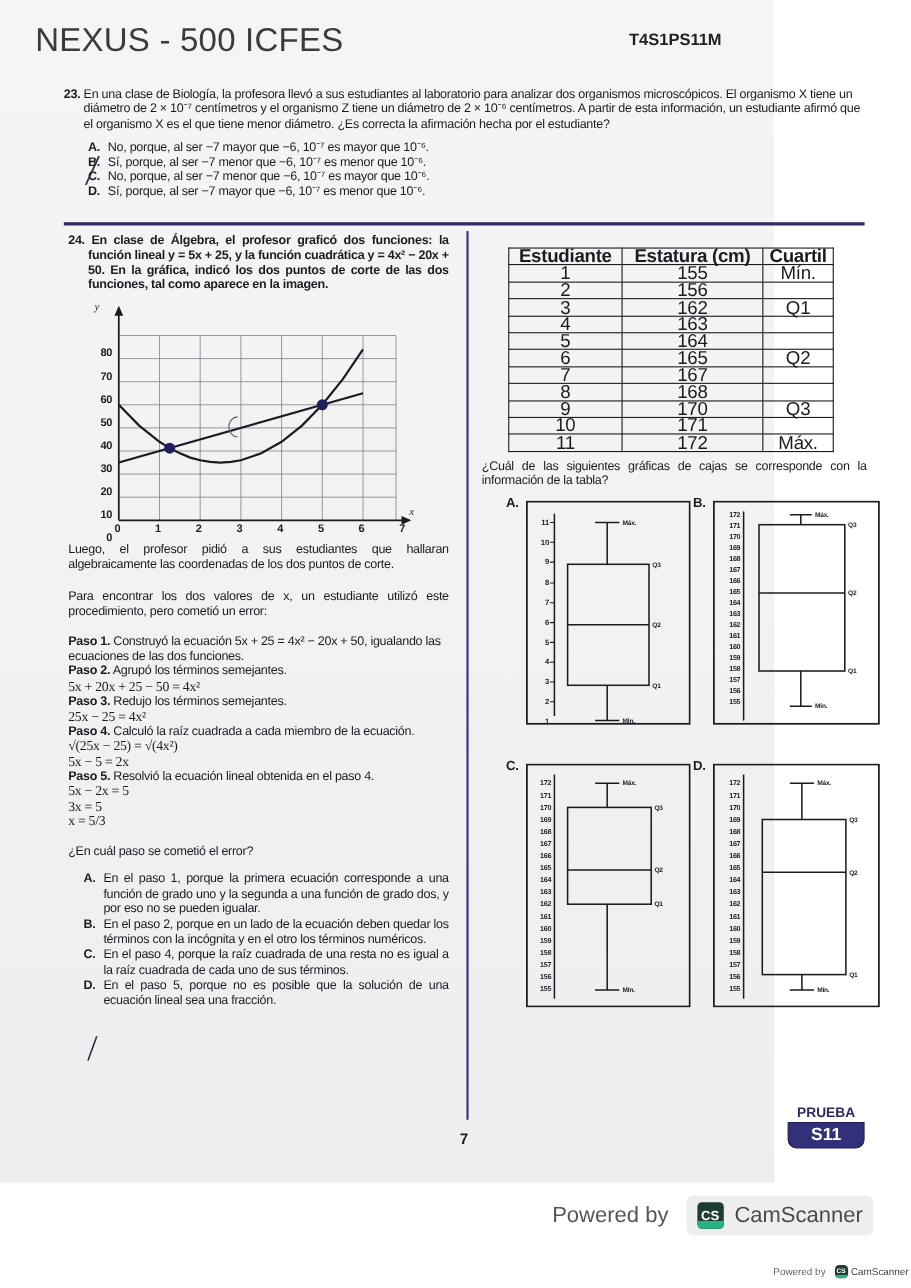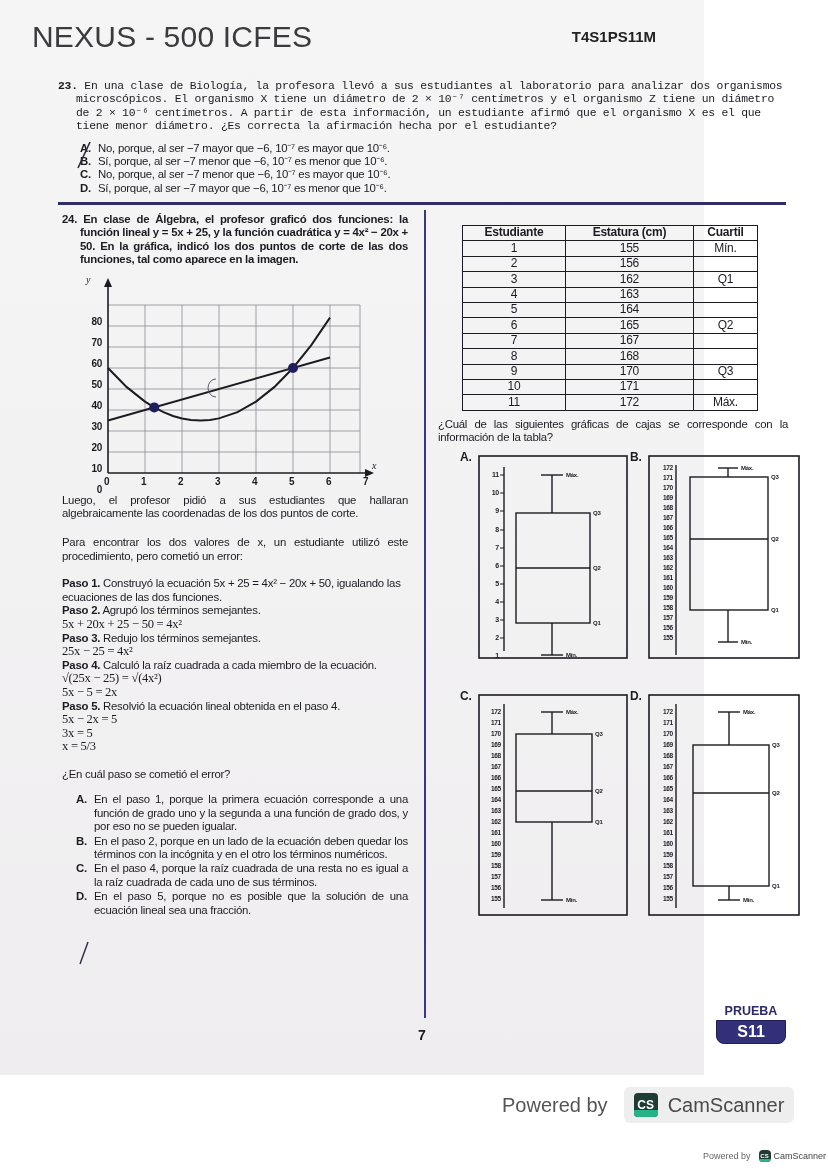--- a/index.html
+++ b/index.html
@@ -10,36 +10,36 @@
   }
   .page {
     position:absolute; left:0; top:0; width:704px; height:1075px;
     background:linear-gradient(180deg,#f6f5f5 0%,#f3f2f3 50%,#efedef 100%);
   }
   .hdr-title { position:absolute; left:32px; top:20px; font-size:30px; color:#3b3b3e; letter-spacing:0.2px; }
   .hdr-code { position:absolute; right:48px; top:28px; font-size:15px; font-weight:bold; color:#222; }
   .txt { font-size:11.4px; line-height:13.4px; letter-spacing:-0.25px; }
   .b { font-weight:bold; }
   .q23 { position:absolute; left:58px; top:80px; width:730px; }
-  .q23 .stem { padding-left:18px; text-indent:-18px;font-family:Liberation Mono, monospace; }
+  .q23 .stem { padding-left:18px; text-indent:-18px; }
   .opt { display:flex; }
   .opt .lt { width:18px; flex:0 0 18px; font-weight:bold; }
   .q23 .opts { margin-top:8px; padding-left:22px; }
   .hrule { position:absolute; left:58px; top:202px; width:728px; height:3px; background:#2f2d66; }
   .vrule { position:absolute; left:424px; top:210px; width:2px; height:808px; background:#3a3883; }
   .col1 { position:absolute; left:62px; top:213px; width:346px; }
   .col2 { position:absolute; left:438px; top:213px; width:350px; }
   .stem24 { padding-left:18px; text-indent:-18px; text-align:justify; }
   .graph { position:relative; width:300px; height:215px; margin:6px 0 0 14px; }
   .para { margin-top:10px; text-align:justify; }
   .math { font-family:Liberation Serif, serif; font-size:12.5px; }
   .steps div { line-height:13.6px; }
   .opts24 { margin-top:12px; padding-left:14px; }
   .opts24 .opt { margin-bottom:1px; text-align:justify; }
-  table.est { border-collapse:collapse; margin:12px 0 0 24px; width:296px; font-size:12px; }
+  table.est { border-collapse:collapse; margin:12px 0 0 24px; width:296px; font-size:17px; }
   table.est th, table.est td { border:1.6px solid #1b1b22; text-align:center; height:14.4px; padding:0; }
   table.est th { font-weight:bold; }
   .boxes { position:relative; margin-top:6px; height:470px; }
   .bp { position:absolute; }
   .bp .lbl { position:absolute; left:-18px; top:-4px; font-weight:bold; font-size:12px; }
   .pageno { position:absolute; left:418px; top:1027px; font-size:14px; font-weight:bold; }
   .prueba { position:absolute; left:716px; top:1004px; width:70px; text-align:center; }
   .prueba .p1 { font-size:12.5px; font-weight:bold; color:#2b2966; }
   .prueba .p2 { margin-top:2px; background:#33307a; color:#fff; font-weight:bold; font-size:16px; border-radius:0 0 8px 8px; padding:2px 0; border:1.5px solid #1f1d55; }
   .cs-big { position:absolute; left:502px; top:1087px; display:flex; align-items:center; }

